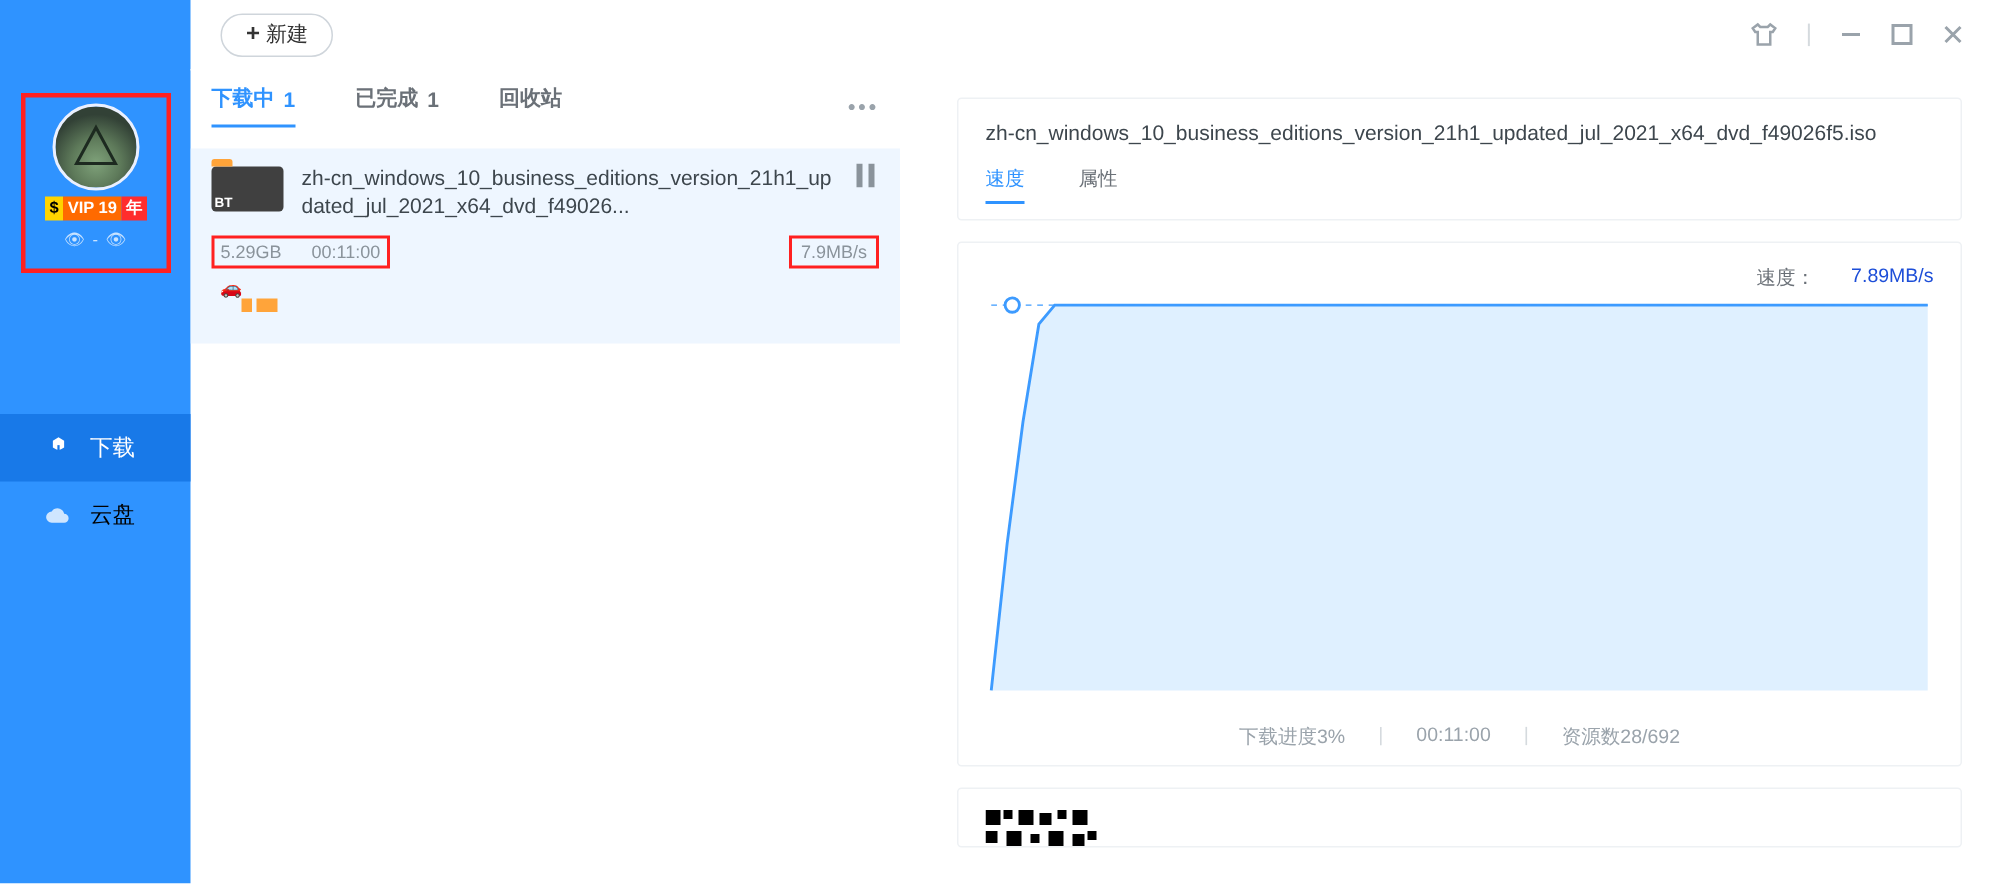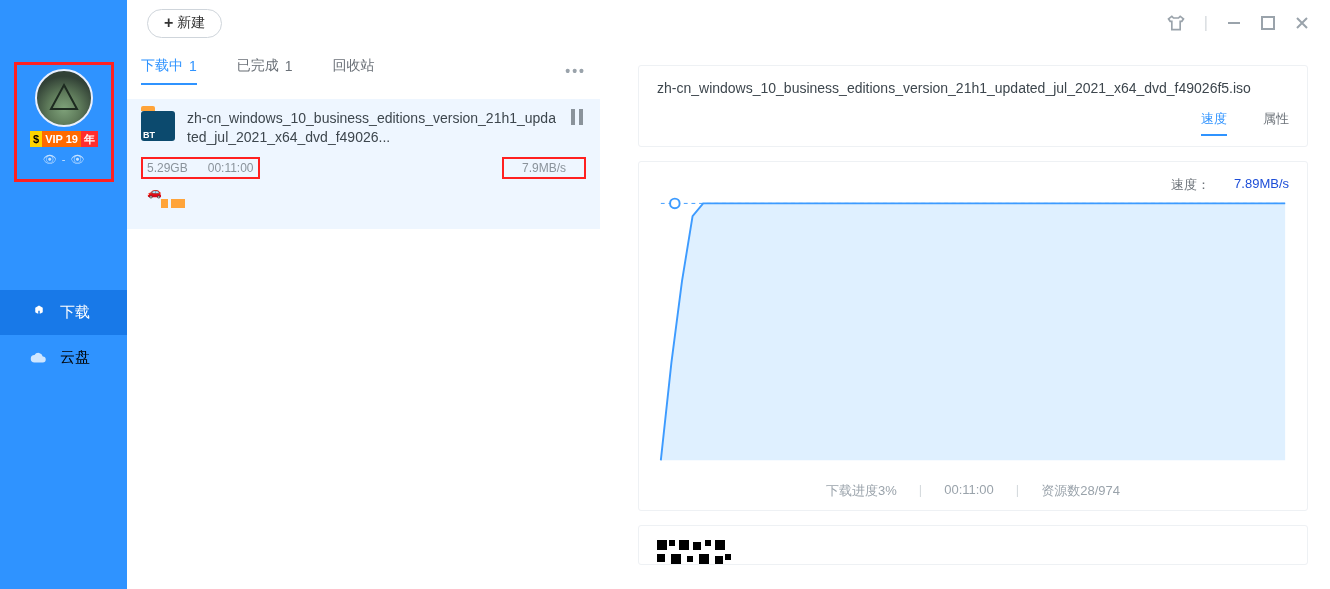--- a/index.html
+++ b/index.html
@@ -12,64 +12,64 @@
 .avatar-zone { position:absolute; left:14px; top:62px; width:100px; height:120px; border:3px solid #ff2020; display:flex; flex-direction:column; align-items:center; padding-top:4px; }
 .avatar { width:58px; height:58px; border-radius:50%; background:radial-gradient(circle at 50% 70%,#7fa27a 0%,#5e7a5a 35%,#324136 70%); border:2px solid #eaf0ff; display:flex; align-items:center; justify-content:center; overflow:hidden; }
 .avatar svg{display:block}
 .vip-badge { margin-top:4px; display:flex; align-items:center; gap:0; font-size:11px; font-weight:bold; }
 .vip-badge .seg { padding:1px 3px; line-height:14px; }
 .vip-badge .s  { background:#ffd400; color:#000; }
 .vip-badge .v  { background:#ff6a00; color:#fff; }
 .vip-badge .y  { background:#ff2d2d; color:#fff; }
 .eyes { margin-top:6px; color:#c9e3ff; font-size:11px; letter-spacing:1px; }
 
-.nav { position:absolute; left:0; top:290px; width:100%; }
+.nav { position:absolute; left:0; top:276px; width:100%; }
 .nav-item { height:45px; display:flex; align-items:center; gap:12px; padding-left:30px; color:#000000; font-size:15px; cursor:pointer; }
 .nav-item.active { background:#1879e8; color:#fff; }
 .nav-item .ico { width:18px; height:18px; display:inline-flex; align-items:center; justify-content:center; }
 .ico svg{display:block}
 
 
 .main { flex:1; display:flex; flex-direction:column; position:relative; }
 .topbar { height:47px; display:flex; align-items:center; padding:0 20px; border-bottom:1px solid #fff; }
 .new-btn { border:1px solid #cfd5db; border-radius:16px; padding:4px 16px 5px; font-size:14px; color:#333; background:#fff; cursor:pointer; display:flex; align-items:center; gap:4px;}
 .new-btn .plus{font-size:16px; font-weight:bold; line-height:14px;}
 .topbar-spacer{flex:1}
 .win-ctrls{display:flex; align-items:center; gap:18px; color:#9aa3ab;}
 .win-ctrls .wc{cursor:pointer}
 .wc svg{display:block}
 
 
 .content{flex:1; display:flex; overflow:hidden;}
 .col-left{width:473px; display:flex; flex-direction:column; padding:10px 0 0 0;}
 .tabs{display:flex; align-items:center; gap:40px; padding:0 14px 6px; color:#6b7178; font-size:14px; position:relative;}
-.tab{display:flex; align-items:center; gap:6px; cursor:pointer; padding-bottom:8px; border-bottom:2px solid transparent;}
+.tab{display:flex; align-items:center; gap:6px; cursor:pointer; padding-bottom:8px; border-bottom:2px solid transparent;font-weight:bold;}
 .tab.active{color:#2f93ff; border-bottom-color:#2f93ff;}
 .tab .cnt{color:inherit;}
 .tabs .more{margin-left:auto; letter-spacing:2px; color:#9aa3ab; cursor:pointer; font-weight:bold;}
 .task-card{margin-top:8px; background:#eef6ff; padding:10px 14px 12px; position:relative;}
 .task-row1{display:flex; align-items:flex-start; gap:12px;}
-.folder-ico{width:34px; height:30px; background:#0c4a6e; border-radius:3px; position:relative; margin-top:2px; flex:none;}
+.folder-ico{width:48px; height:30px; background:#404040; border-radius:3px; position:relative; margin-top:2px; flex:none;}
 .folder-ico::before{content:""; position:absolute; left:0; top:-5px; width:14px; height:5px; background:#ffa43a; border-radius:2px 2px 0 0;}
 .folder-ico .bt{position:absolute; left:2px; bottom:1px; font-size:9px; font-weight:bold; color:#fff;}
 .task-name{flex:1; font-size:14px; color:#3d464d; line-height:19px; word-break:break-all; max-height:38px; overflow:hidden;}
 .pause-btn{color:#8a939b; cursor:pointer; padding:0 2px;}
 .task-row2{display:flex; align-items:center; margin-top:10px; font-size:12px; color:#8a939b;}
 .rb1{border:2px solid #ff2020; padding:2px 4px; display:flex; gap:20px;}
-.rb2{border:2px solid #ff2020; padding:2px 18px; margin-left:auto;}
+.rb2{border:2px solid #ff2020; padding:2px 6px; margin-left:auto;}
 .frag-bar{margin-top:14px; height:24px; position:relative;}
 .frag{position:absolute; top:6px; height:9px; background:#ffa43a;}
 .car{position:absolute; top:-8px; font-size:12px;}
 .divider{width:16px;}
 
 
 .col-right{flex:1; padding:18px 22px 0 22px; display:flex; flex-direction:column; gap:14px;}
 .detail-card{border:1px solid #eef1f4; border-radius:3px; padding:14px 18px 10px;}
 .file-title{font-size:14px; color:#3d464d; word-break:break-all;}
-.sub-tabs{display:flex; gap:36px; margin-top:14px; font-size:13px; color:#6b7178;justify-content:flex-end;}
+.sub-tabs{display:flex; gap:36px; margin-top:14px; font-size:13px; color:#6b7178;}
 .sub-tab{cursor:pointer; padding-bottom:6px; border-bottom:2px solid transparent;}
 .sub-tab.active{color:#2f93ff; border-bottom-color:#2f93ff;}
 .chart-wrap{border:1px solid #eef1f4; border-radius:3px; padding:14px 18px 10px;}
 .chart-head{display:flex; justify-content:flex-end; font-size:13px; color:#6b7178; gap:24px;}
 .chart-head .val{color:#1d4ed8;}
 .chart{position:relative; height:280px; margin-top:2px;}
 .chart svg{position:absolute; inset:0;}
 .chart-foot{display:flex; justify-content:center; gap:22px; color:#9aa3ab; font-size:13px; margin-top:6px;}
 .chart-foot .sep{color:#d5dade;}
 .qr-card{border:1px solid #eef1f4; border-radius:3px; padding:14px 18px 0; height:40px; overflow:hidden;}
@@ -220,21 +220,21 @@
                 <path d="M 4 276 L 15.05084745762712 174 L 26.10169491525424 89 L 37.152542372881356 21 L 48.20338983050848 7.740000000000009 L 59.25423728813559 7.740000000000009 L 70.30508474576271 7.740000000000009 L 81.35593220338983 7.740000000000009 L 92.40677966101696 7.740000000000009 L 103.45762711864407 7.740000000000009 L 114.50847457627118 7.740000000000009 L 125.55932203389831 7.740000000000009 L 136.61016949152543 7.740000000000009 L 147.66101694915253 7.740000000000009 L 158.71186440677965 7.740000000000009 L 169.76271186440678 7.740000000000009 L 180.8135593220339 7.740000000000009 L 191.864406779661 7.740000000000009 L 202.91525423728814 7.740000000000009 L 213.96610169491524 7.740000000000009 L 225.01694915254237 7.740000000000009 L 236.0677966101695 7.740000000000009 L 247.11864406779662 7.740000000000009 L 258.1694915254237 7.740000000000009 L 269.22033898305085 7.740000000000009 L 280.271186440678 7.740000000000009 L 291.32203389830505 7.740000000000009 L 302.3728813559322 7.740000000000009 L 313.4237288135593 7.740000000000009 L 324.47457627118644 7.740000000000009 L 335.52542372881356 7.740000000000009 L 346.5762711864407 7.740000000000009 L 357.6271186440678 7.740000000000009 L 368.6779661016949 7.740000000000009 L 379.728813559322 7.740000000000009 L 390.77966101694915 7.740000000000009 L 401.8305084745763 7.740000000000009 L 412.8813559322034 7.740000000000009 L 423.9322033898305 7.740000000000009 L 434.98305084745766 7.740000000000009 L 446.03389830508473 7.740000000000009 L 457.08474576271186 7.740000000000009 L 468.135593220339 7.740000000000009 L 479.18644067796606 7.740000000000009 L 490.23728813559325 7.740000000000009 L 501.2881355932203 7.740000000000009 L 512.3389830508474 7.740000000000009 L 523.3898305084746 7.740000000000009 L 534.4406779661017 7.740000000000009 L 545.4915254237288 7.740000000000009 L 556.542372881356 7.740000000000009 L 567.5932203389831 7.740000000000009 L 578.6440677966101 7.740000000000009 L 589.6949152542373 7.740000000000009 L 600.7457627118644 7.740000000000009 L 611.7966101694915 7.740000000000009 L 622.8474576271186 7.740000000000009 L 633.8983050847457 7.740000000000009 L 644.9491525423729 7.740000000000009 L 656 7.740000000000009" fill="none" stroke="#3d9bff" stroke-width="2"></path>
                 <line x1="4" x2="656" y1="7.740000000000009" y2="7.740000000000009" stroke="#3d9bff" stroke-width="1" stroke-dasharray="4 4"></line>
                 <circle cx="18.63050847457627" cy="7.740000000000009" r="5" fill="#fff" stroke="#3d9bff" stroke-width="2"></circle>
               </svg>
           </div>
           <div class="chart-foot">
             <span>下载进度3%</span>
             <span class="sep">|</span>
             <span>00:11:00</span>
             <span class="sep">|</span>
-            <span>资源数28/974</span>
+            <span>资源数28/692</span>
           </div>
         </div>
 
         <div class="qr-card">
           <svg class="qr" viewBox="0 0 76 28">
             <rect x="0" y="0" width="10" height="10" fill="#000"></rect>
               <rect x="12" y="0" width="6" height="6" fill="#000"></rect>
             <rect x="22" y="0" width="10" height="10" fill="#000"></rect>
               <rect x="36" y="2" width="8" height="8" fill="#000"></rect>
             <rect x="48" y="0" width="6" height="6" fill="#000"></rect>

